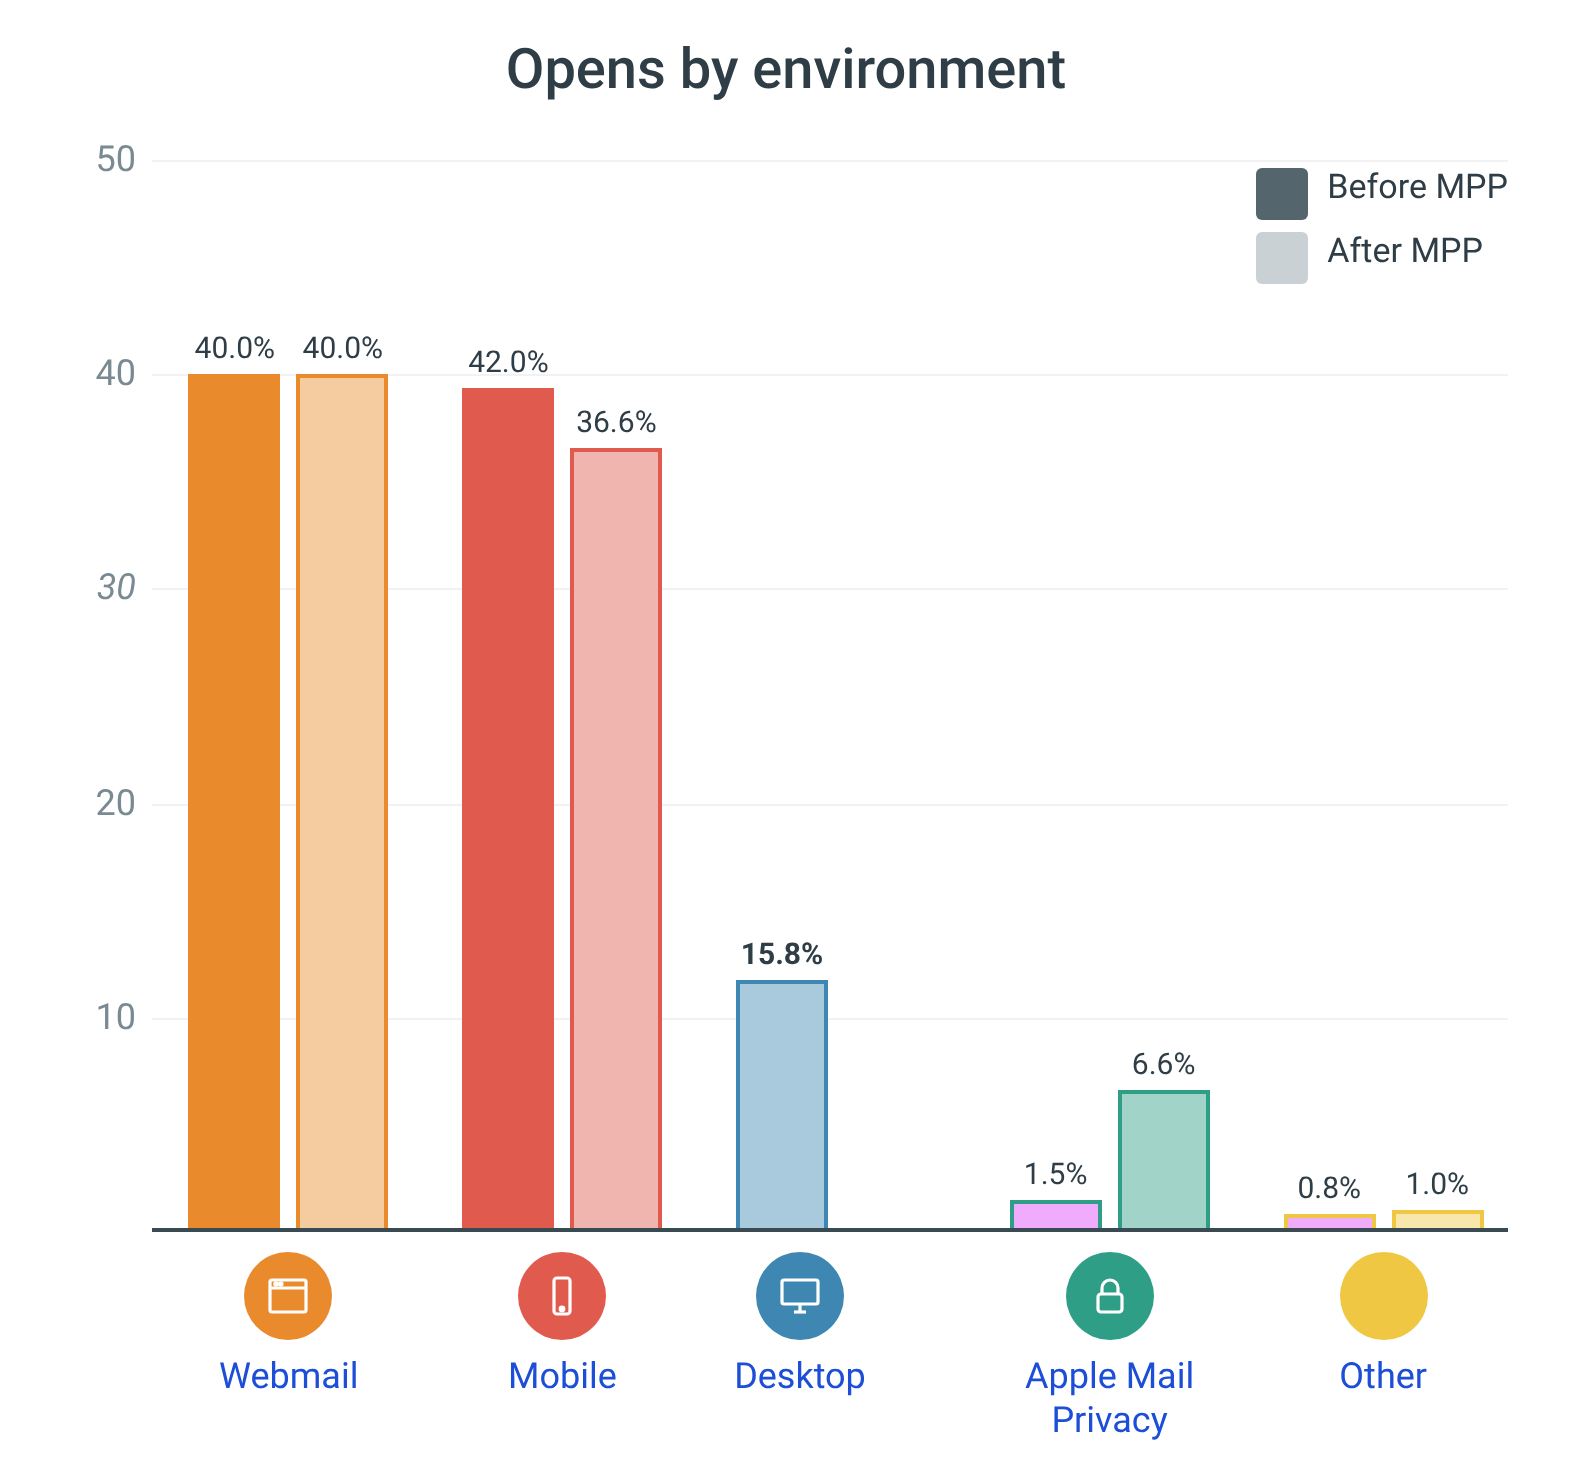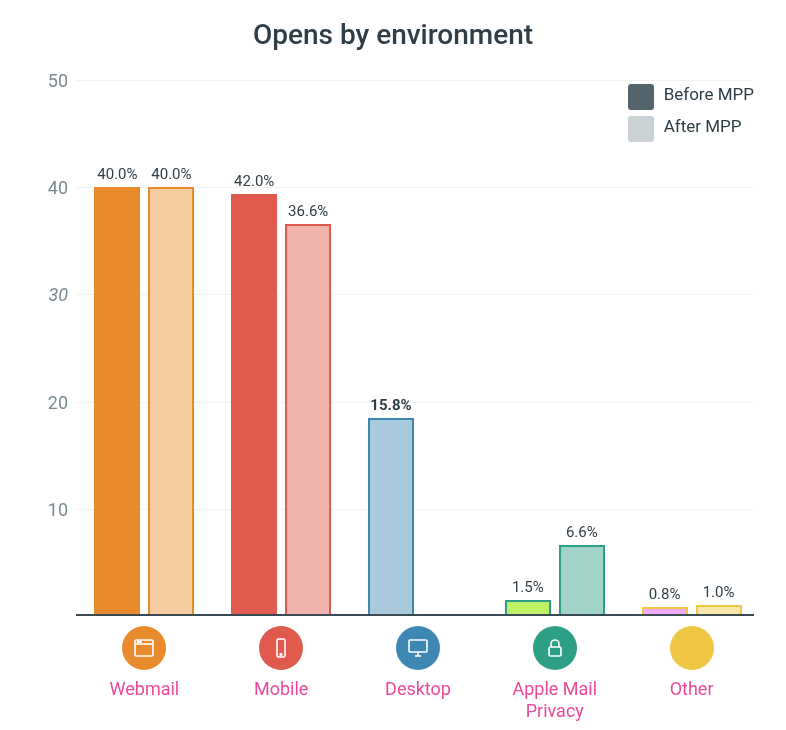--- a/index.html
+++ b/index.html
@@ -121,21 +121,21 @@
     width: 44px;
     height: 44px;
     border-radius: 50%;
     display: flex;
     align-items: center;
     justify-content: center;
   }
   .x-icon svg { display: block; }
   .x-label {
     font-size: 18px;
-    color: #ec4899;
+    color: #1d4ed8;
     text-align: center;
     line-height: 1.2;
     white-space: pre-line;
   }
 </style>
 </head>
 <body>
 
 <div class="chart-wrap">
   <div class="title">Opens by environment</div>
@@ -177,26 +177,26 @@
         </div>
         <div class="group" style="left: 155.2px;">
           <div class="bar" style="height: 422px; background: rgb(224, 90, 78); border-color: rgb(224, 90, 78);">
             <div class="val">42.0%</div>
           </div>
           <div class="bar" style="height: 392.352px; background: rgb(241, 181, 175); border-color: rgb(224, 90, 78); text-align: right;">
             <div class="val">36.6%</div>
           </div>
         </div>
         <div class="group" style="left: 292px;">
-          <div class="bar" style="height: 198px; background: rgb(169, 201, 221); border-color: rgb(63, 135, 179); font-weight: bold;">
+          <div class="bar" style="height: 126px; background: rgb(169, 201, 221); border-color: rgb(63, 135, 179); font-weight: bold;">
             <div class="val">15.8%</div>
           </div>
         </div>
         <div class="group" style="left: 428.8px;">
-          <div class="bar" style="height: 16.08px; background: #bef264; border-color: rgb(47, 158, 134);">
+          <div class="bar" style="height: 16.08px; background: #f0abfc; border-color: rgb(47, 158, 134);">
             <div class="val">1.5%</div>
           </div>
           <div class="bar" style="height: 70.752px; background: rgb(161, 211, 201); border-color: rgb(47, 158, 134);">
             <div class="val">6.6%</div>
           </div>
         </div>
         <div class="group" style="left: 565.6px;">
           <div class="bar" style="height: 8.576px; background: #f0abfc; border-color: rgb(240, 199, 66);">
             <div class="val">0.8%</div>
           </div>
@@ -223,21 +223,21 @@
       </div>
       <div class="x-item" style="left: 145.2px;">
         <div class="x-icon" style="background: rgb(224, 90, 78);">
           <svg width="24" height="24" viewBox="0 0 24 24" fill="none" stroke="#ffffff" stroke-width="1.6">
         <rect x="8" y="3" width="8" height="18" rx="1.5"></rect>
         <circle cx="12" cy="18.5" r="0.9" fill="#ffffff"></circle>
       </svg>
         </div>
         <div class="x-label">Mobile</div>
       </div>
-      <div class="x-item" style="left: 282px;">
+      <div class="x-item" style="left: 264px;">
         <div class="x-icon" style="background: rgb(63, 135, 179);">
           <svg width="24" height="24" viewBox="0 0 24 24" fill="none" stroke="#ffffff" stroke-width="1.6">
         <rect x="3" y="4" width="18" height="12" rx="1"></rect>
         <line x1="9" y1="20" x2="15" y2="20"></line>
         <line x1="12" y1="16" x2="12" y2="20"></line>
       </svg>
         </div>
         <div class="x-label">Desktop</div>
       </div>
       <div class="x-item" style="left: 418.8px;">

